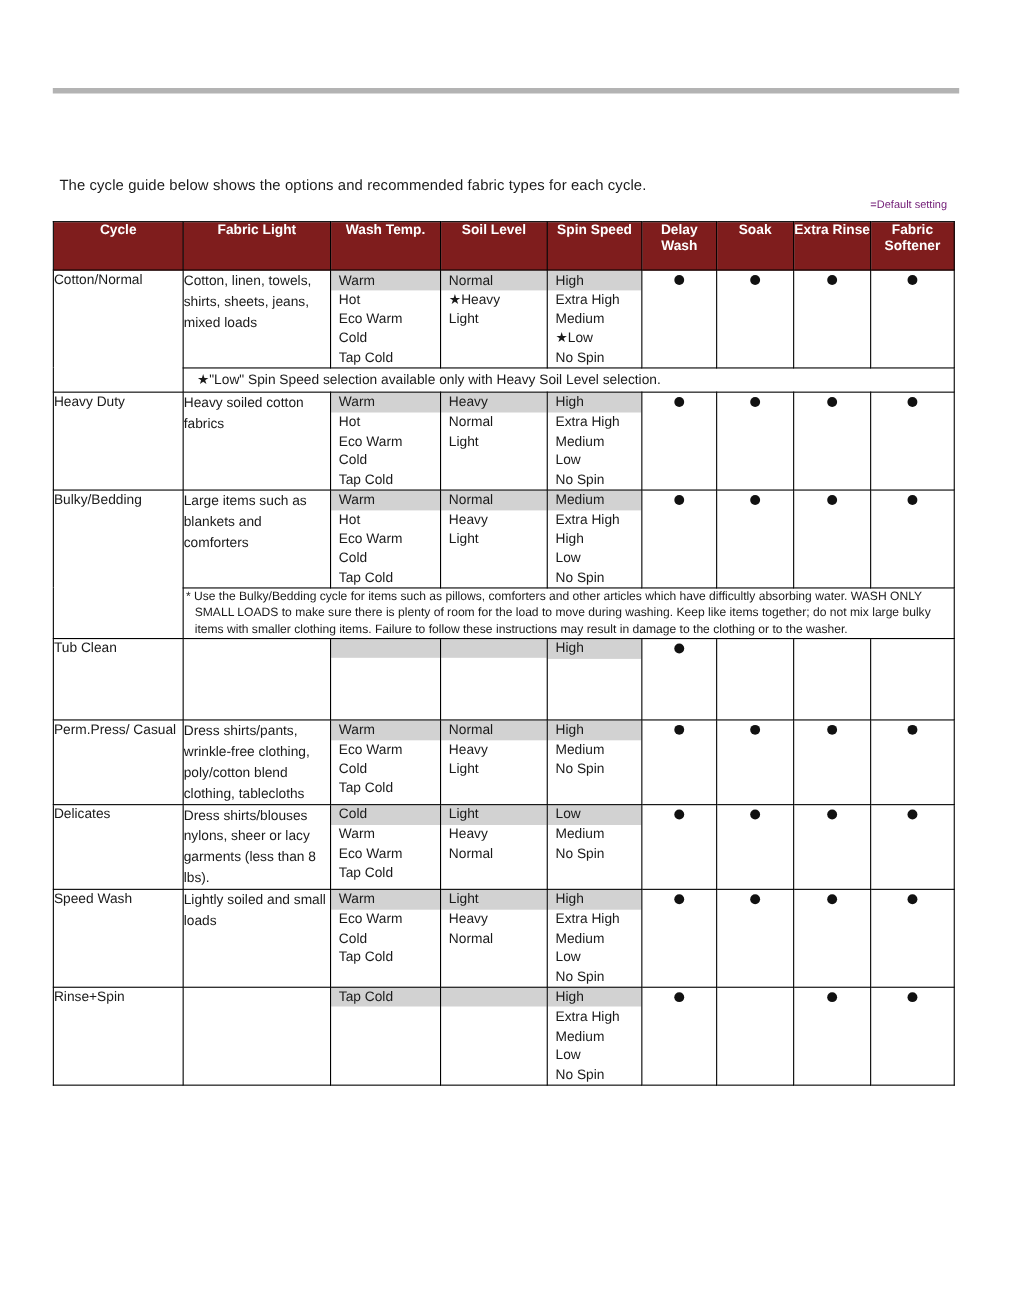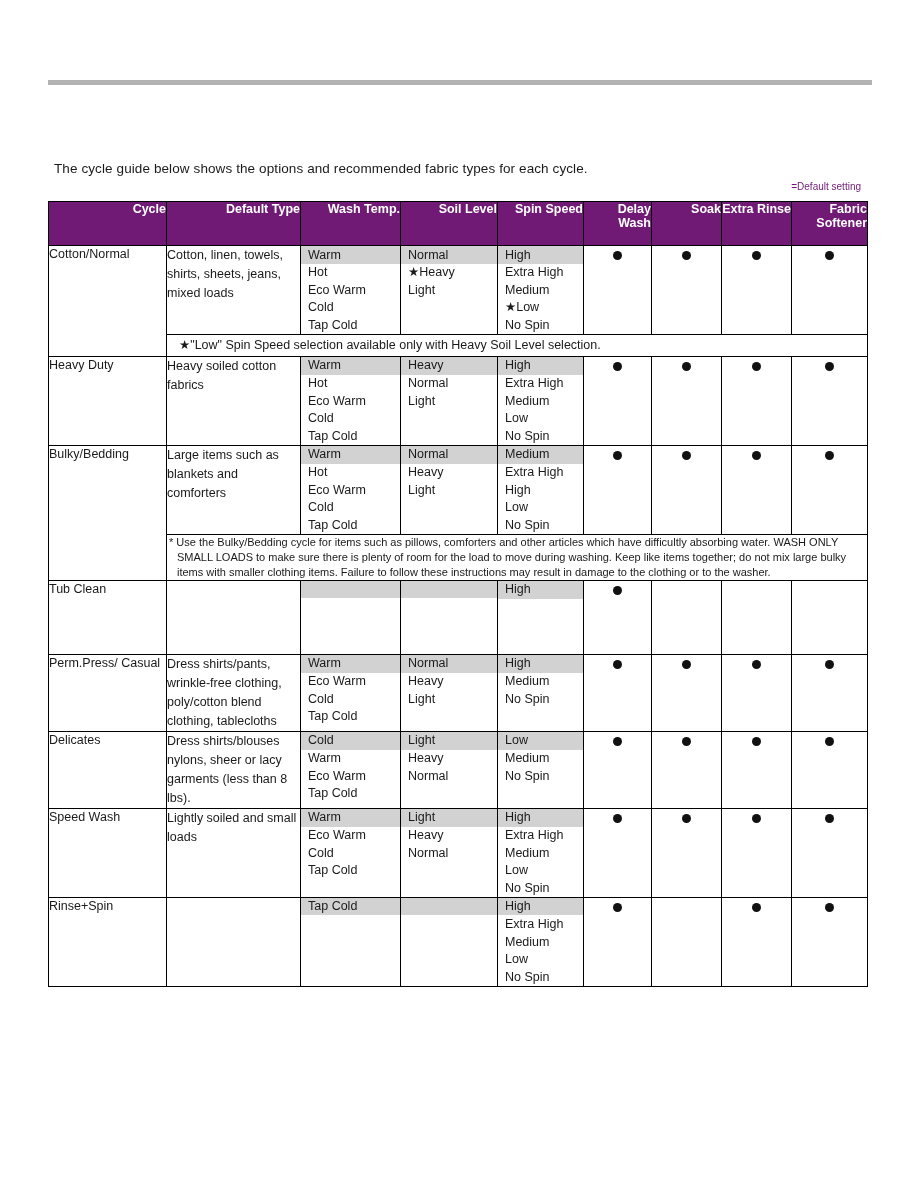--- a/index.html
+++ b/index.html
@@ -54,25 +54,25 @@
     width: 819px;
     border-collapse: collapse;
     table-layout: fixed;
   }
   table.cycle-guide td, table.cycle-guide th {
     border: 1px solid #000000;
     vertical-align: top;
     padding: 0;
   }
   thead th {
-    background: #701a75;
+    background: #7f1d1d;
     color: #ffffff;
     font-size: 12.5px;
     font-weight: bold;
-    text-align: right;
+    text-align: center;
     vertical-align: middle;
     height: 43px;
     line-height: 14px;
     padding: 0 2px;
   }
   
   col.c-cycle     { width: 118px; }
   col.c-fabric    { width: 134px; }
   col.c-wash      { width: 100px; }
   col.c-soil      { width: 97px; }
@@ -170,21 +170,21 @@
         <col class="c-soil">
       <col class="c-spin">
         <col class="c-delay">
         <col class="c-soak">
         <col class="c-extra">
         <col class="c-softener">
     </colgroup>
     <thead>
       <tr>
         <th>Cycle</th>
-        <th>Default Type</th>
+        <th>Fabric Light</th>
         <th>Wash Temp.</th>
         <th>Soil Level</th>
         <th>Spin Speed</th>
         <th>Delay Wash</th>
         <th>Soak</th>
         <th>Extra Rinse</th>
         <th>Fabric Softener</th>
       </tr>
     </thead>
     <tbody id="table-body">

